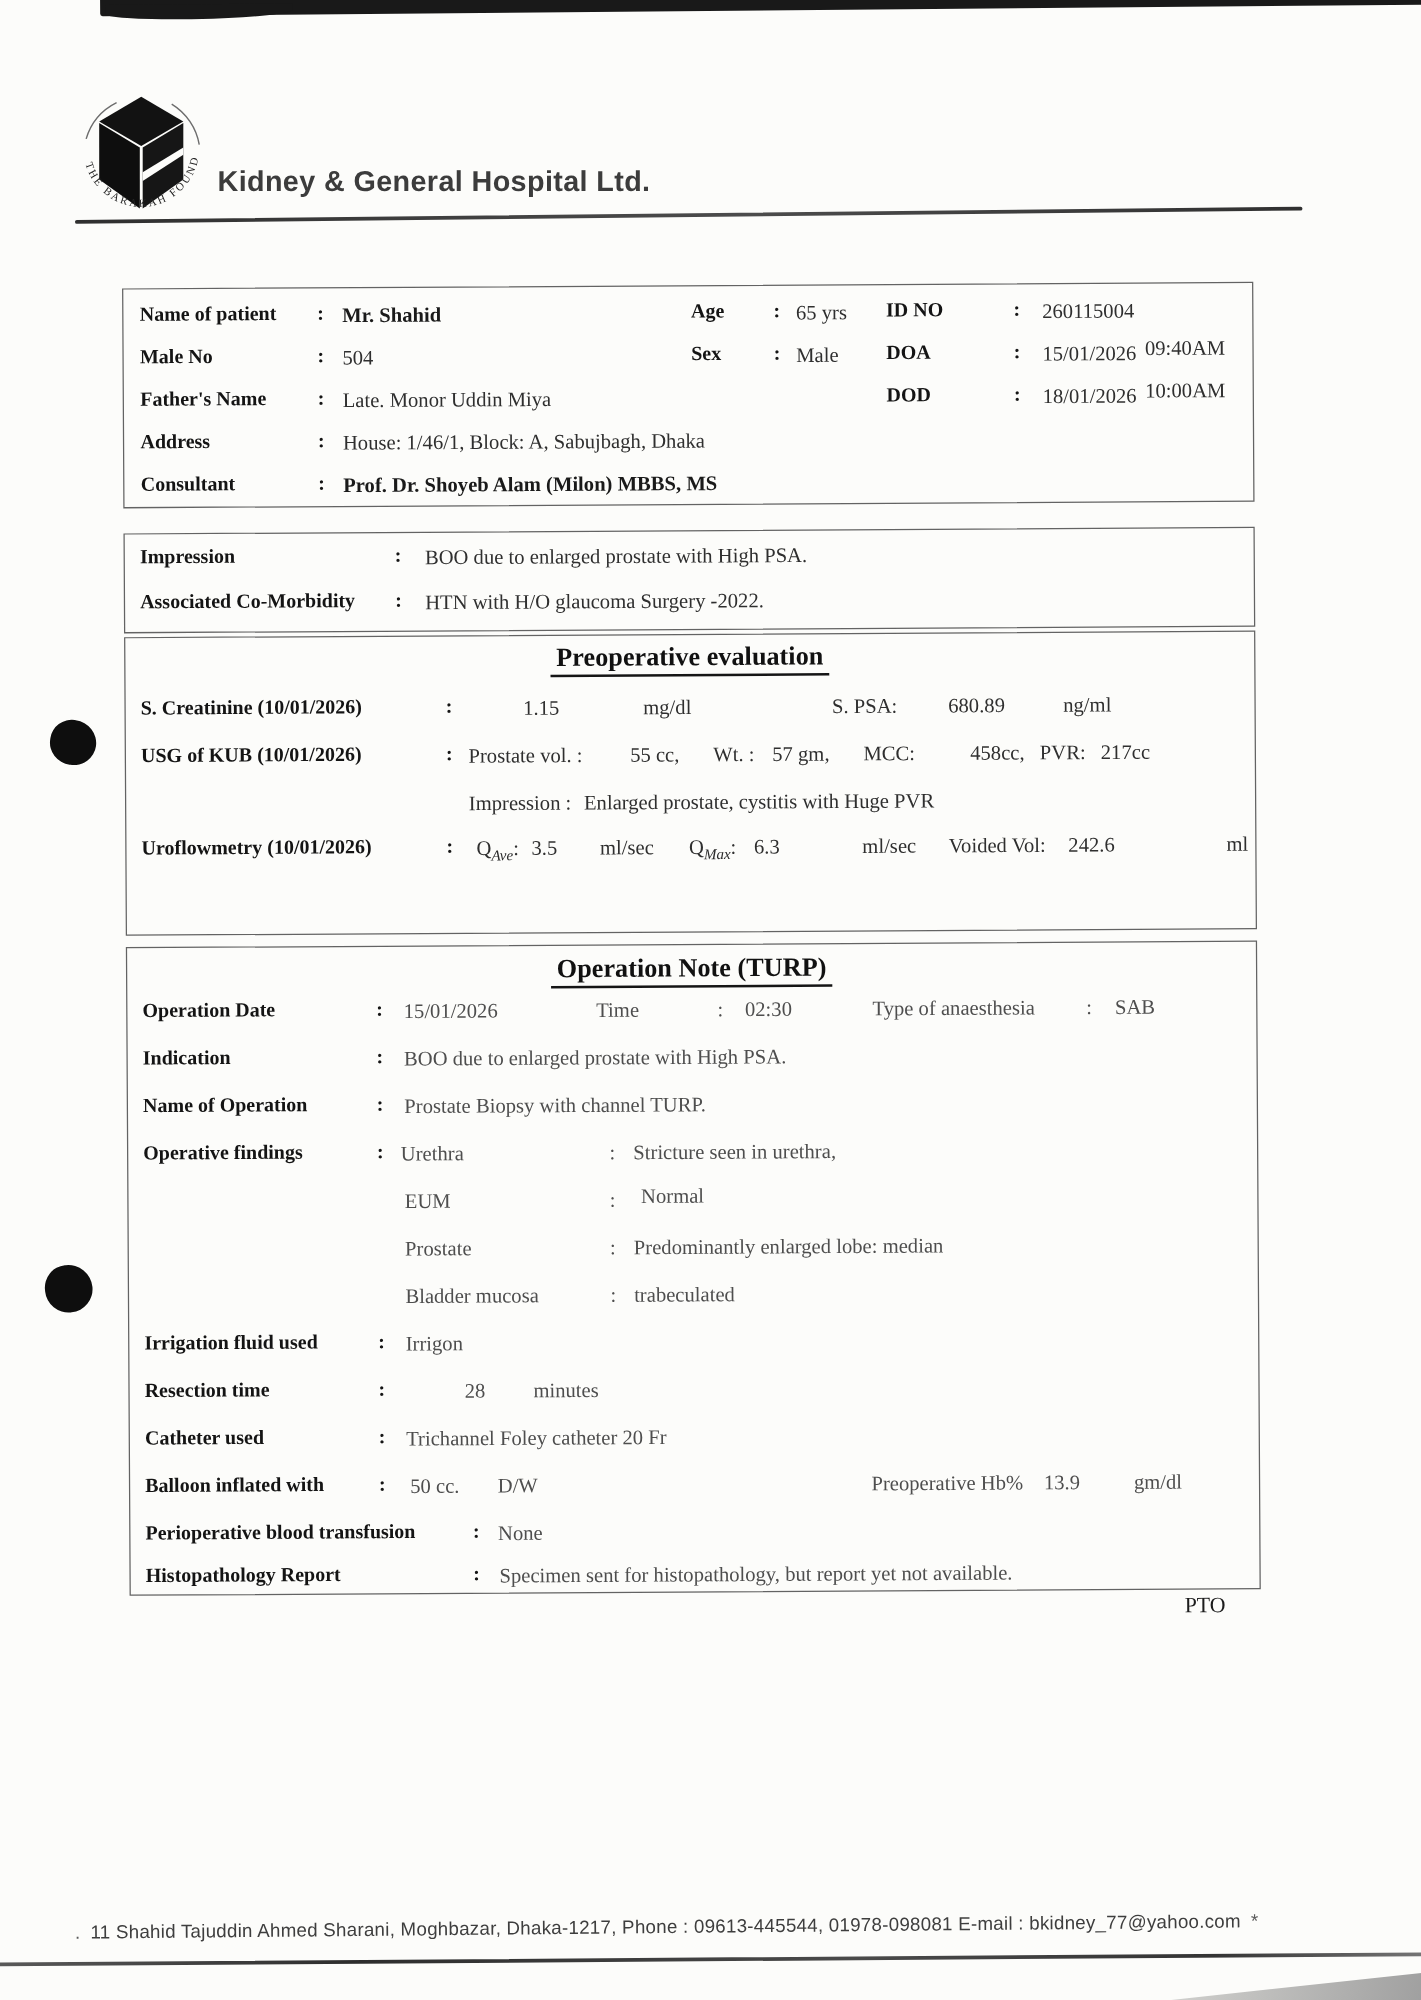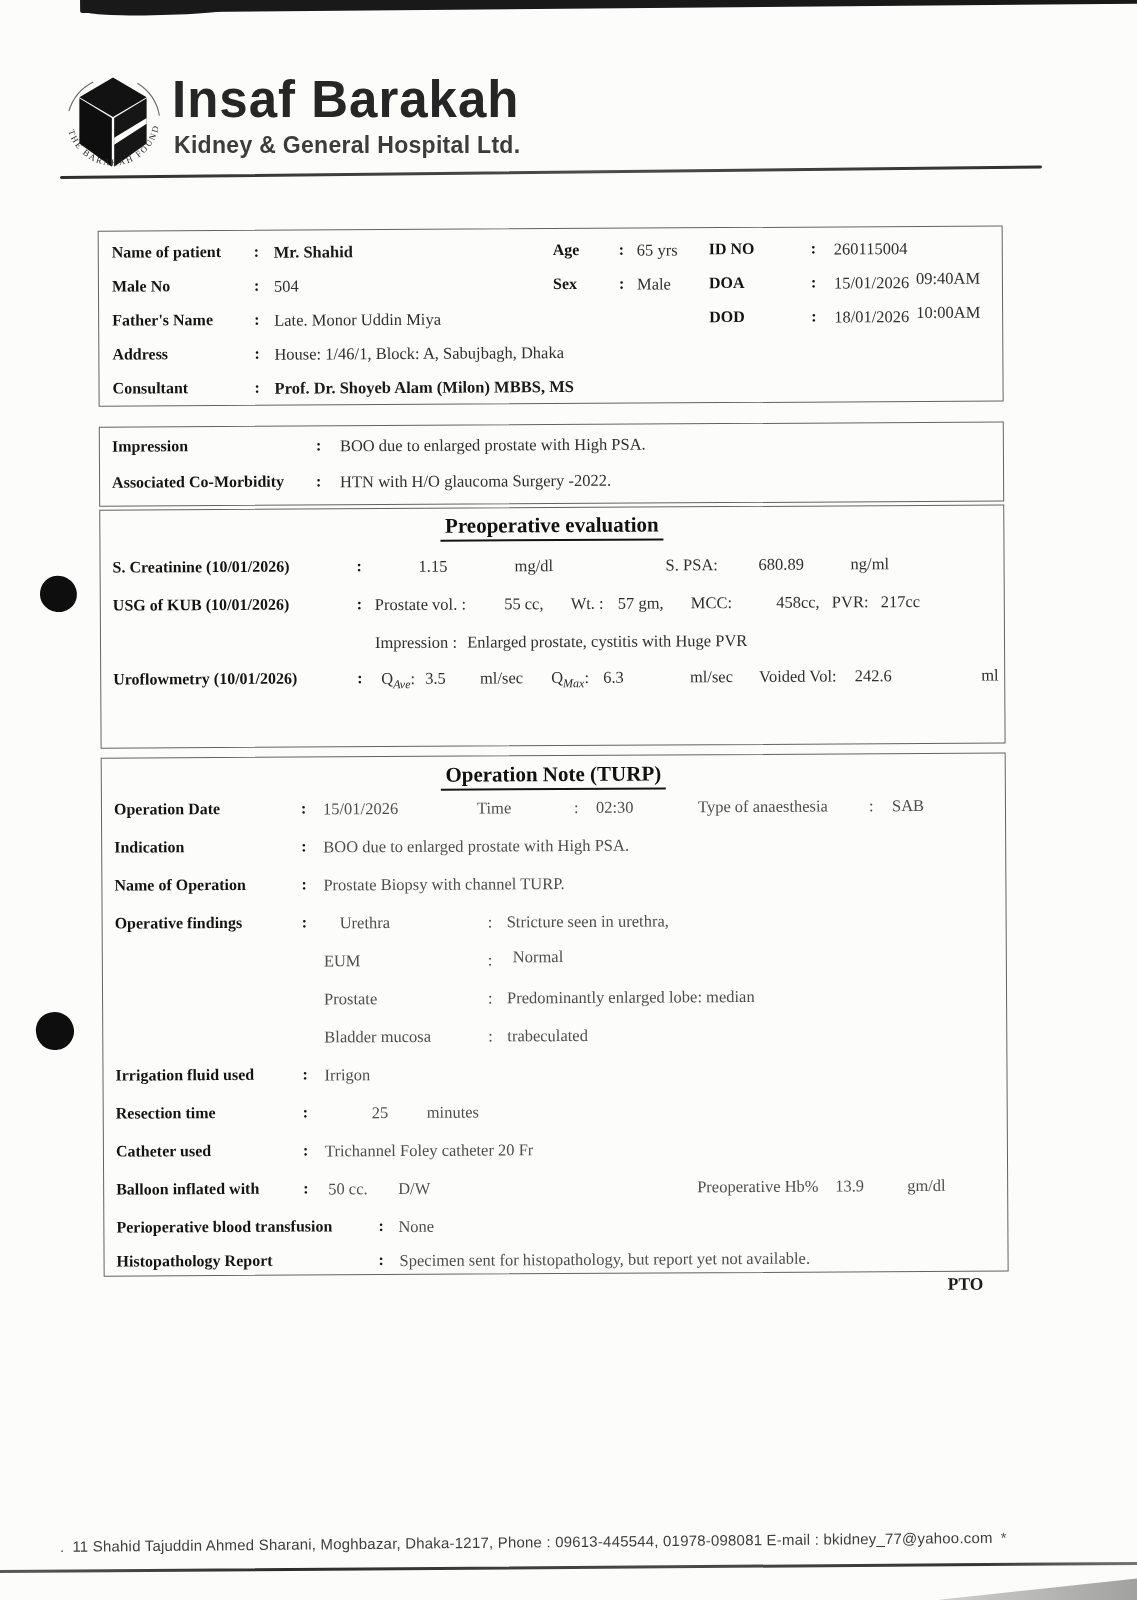--- a/index.html
+++ b/index.html
@@ -68,21 +68,21 @@
   .val{color:#2f2f2f;}
   .bval{font-weight:700;color:#1a1a1a;}
   .fval{color:#4e4e4e;}
   .box-title{position:absolute;left:0;right:0;text-align:center;}
   .box-title span{
     display:inline-block;font-weight:700;font-size:21px;color:#111;
     border-bottom:2.5px solid #151515;padding:0 5px 1px;
   }
   sub{font-size:12px;font-style:italic;}
   
-  .pto{position:absolute;left:944px;top:1276px;font-weight:700;font-size:17.5px;color:#1c1c1c;}
+  .pto{position:absolute;left:944px;top:1276px;font-weight:400;font-size:17.5px;color:#1c1c1c;}
   .footer{
     position:absolute;left:52px;top:1538px;width:1060px;
     font-family:"Liberation Sans", sans-serif;font-size:15px;color:#3e3e3e;
     letter-spacing:.2px;transform:rotate(-0.55deg);transform-origin:left center;
     white-space:nowrap;
   }
   .footer .mark{margin:0 8px;color:#5a5a5a;}
   
   .logo svg{width:100%;height:100%;}
   .arc-text{font-family:"Liberation Serif", serif;font-size:7.6px;letter-spacing:1.6px;fill:#262626;}
@@ -106,21 +106,20 @@
         <polygon points="50,9 79,26 50,43 21,26" fill="#121212"></polygon>
         <polygon points="21,27 49,44 49,86 21,66" fill="#0e0e0e"></polygon>
         <polygon points="79,27 79,66 51,86 51,44" fill="#161616"></polygon>
         <polygon points="51,61 79,44 79,49 51,67" fill="#fcfcfa"></polygon>
       </g>
       <text class="arc-text">
         <textPath href="#arcPath" startOffset="2%">THE BARAKAH FOUNDATION</textPath>
       </text>
     </svg>
   </div>
-  <div class="hospital-name">Insaf Barakah</div>
   <div class="hospital-sub">Kidney &amp; General Hospital Ltd.</div>
   <div class="header-rule"></div>
 
   <div class="sheet">
 
     <section class="box patient-box">
       <div class="row" style="top:12px">
         <span class="lbl" style="left:13px">Name of patient</span>
         <span class="lbl" style="left:155px">:</span>
         <span class="bval" style="left:175px">Mr. Shahid</span>
@@ -248,21 +247,21 @@
         <span class="fval" style="left:221px">BOO due to enlarged prostate with High PSA.</span>
       </div>
       <div class="row" style="top:118px">
         <span class="lbl" style="left:12px">Name of Operation</span>
         <span class="lbl" style="left:199px">:</span>
         <span class="fval" style="left:221px">Prostate Biopsy with channel TURP.</span>
       </div>
       <div class="row" style="top:156px">
         <span class="lbl" style="left:12px">Operative findings</span>
         <span class="lbl" style="left:199px">:</span>
-        <span class="fval" style="left:237px">Urethra</span>
+        <span class="fval" style="left:218px">Urethra</span>
         <span class="fval" style="left:385px">:</span>
         <span class="fval" style="left:404px">Stricture seen in urethra,</span>
       </div>
       <div class="row" style="top:194px">
         <span class="fval" style="left:221px">EUM</span>
         <span class="fval" style="left:385px">:</span>
         <span class="fval" style="left:410px;top:-3px">Normal</span>
       </div>
       <div class="row" style="top:232px">
         <span class="fval" style="left:221px">Prostate</span>
@@ -275,21 +274,21 @@
         <span class="fval" style="left:404px">trabeculated</span>
       </div>
       <div class="row" style="top:308px">
         <span class="lbl" style="left:12px">Irrigation fluid used</span>
         <span class="lbl" style="left:199px">:</span>
         <span class="fval" style="left:221px">Irrigon</span>
       </div>
       <div class="row" style="top:346px">
         <span class="lbl" style="left:12px">Resection time</span>
         <span class="lbl" style="left:199px">:</span>
-        <span class="fval" style="left:268px">25</span>
+        <span class="fval" style="left:268px">28</span>
         <span class="fval" style="left:323px">minutes</span>
       </div>
       <div class="row" style="top:384px">
         <span class="lbl" style="left:12px">Catheter used</span>
         <span class="lbl" style="left:199px">:</span>
         <span class="fval" style="left:221px">Trichannel Foley catheter 20 Fr</span>
       </div>
       <div class="row" style="top:422px">
         <span class="lbl" style="left:12px">Balloon inflated with</span>
         <span class="lbl" style="left:199px">:</span>

